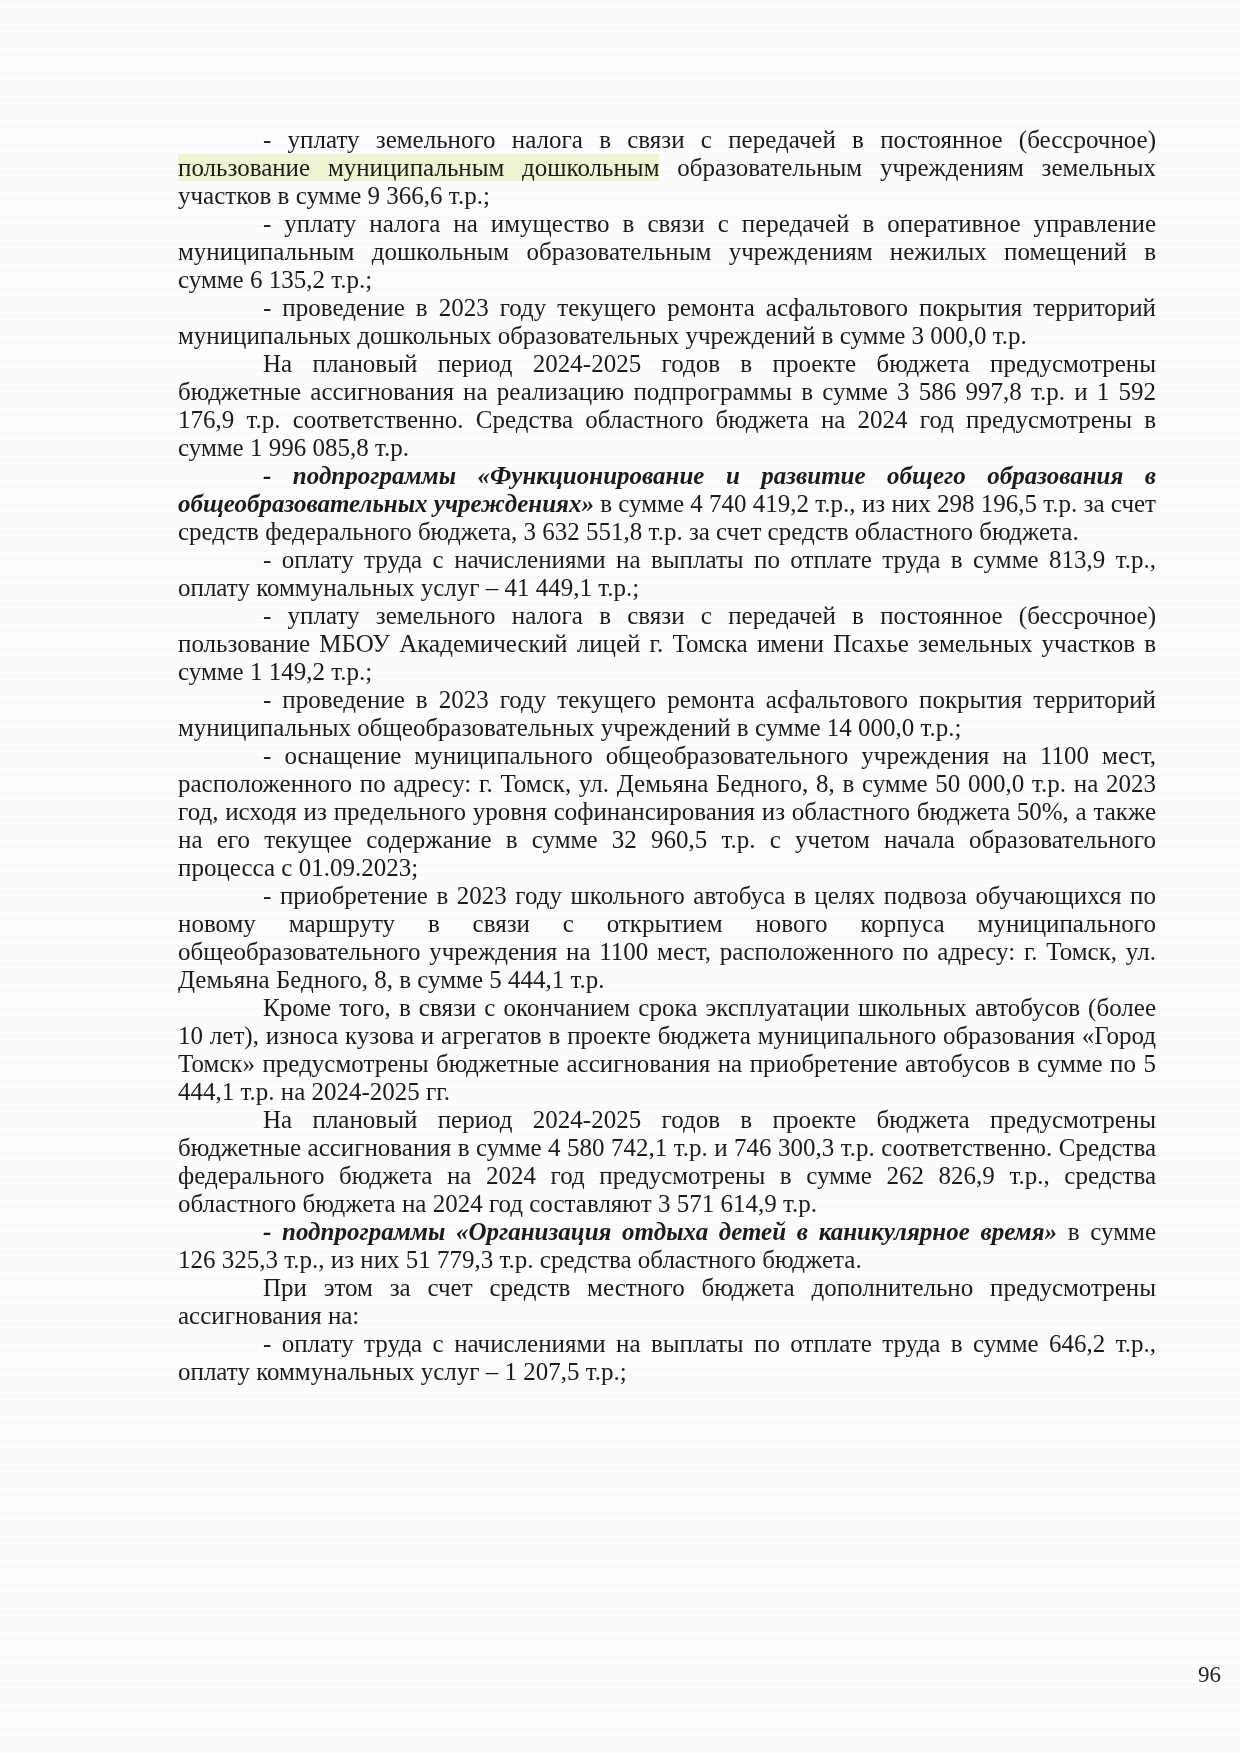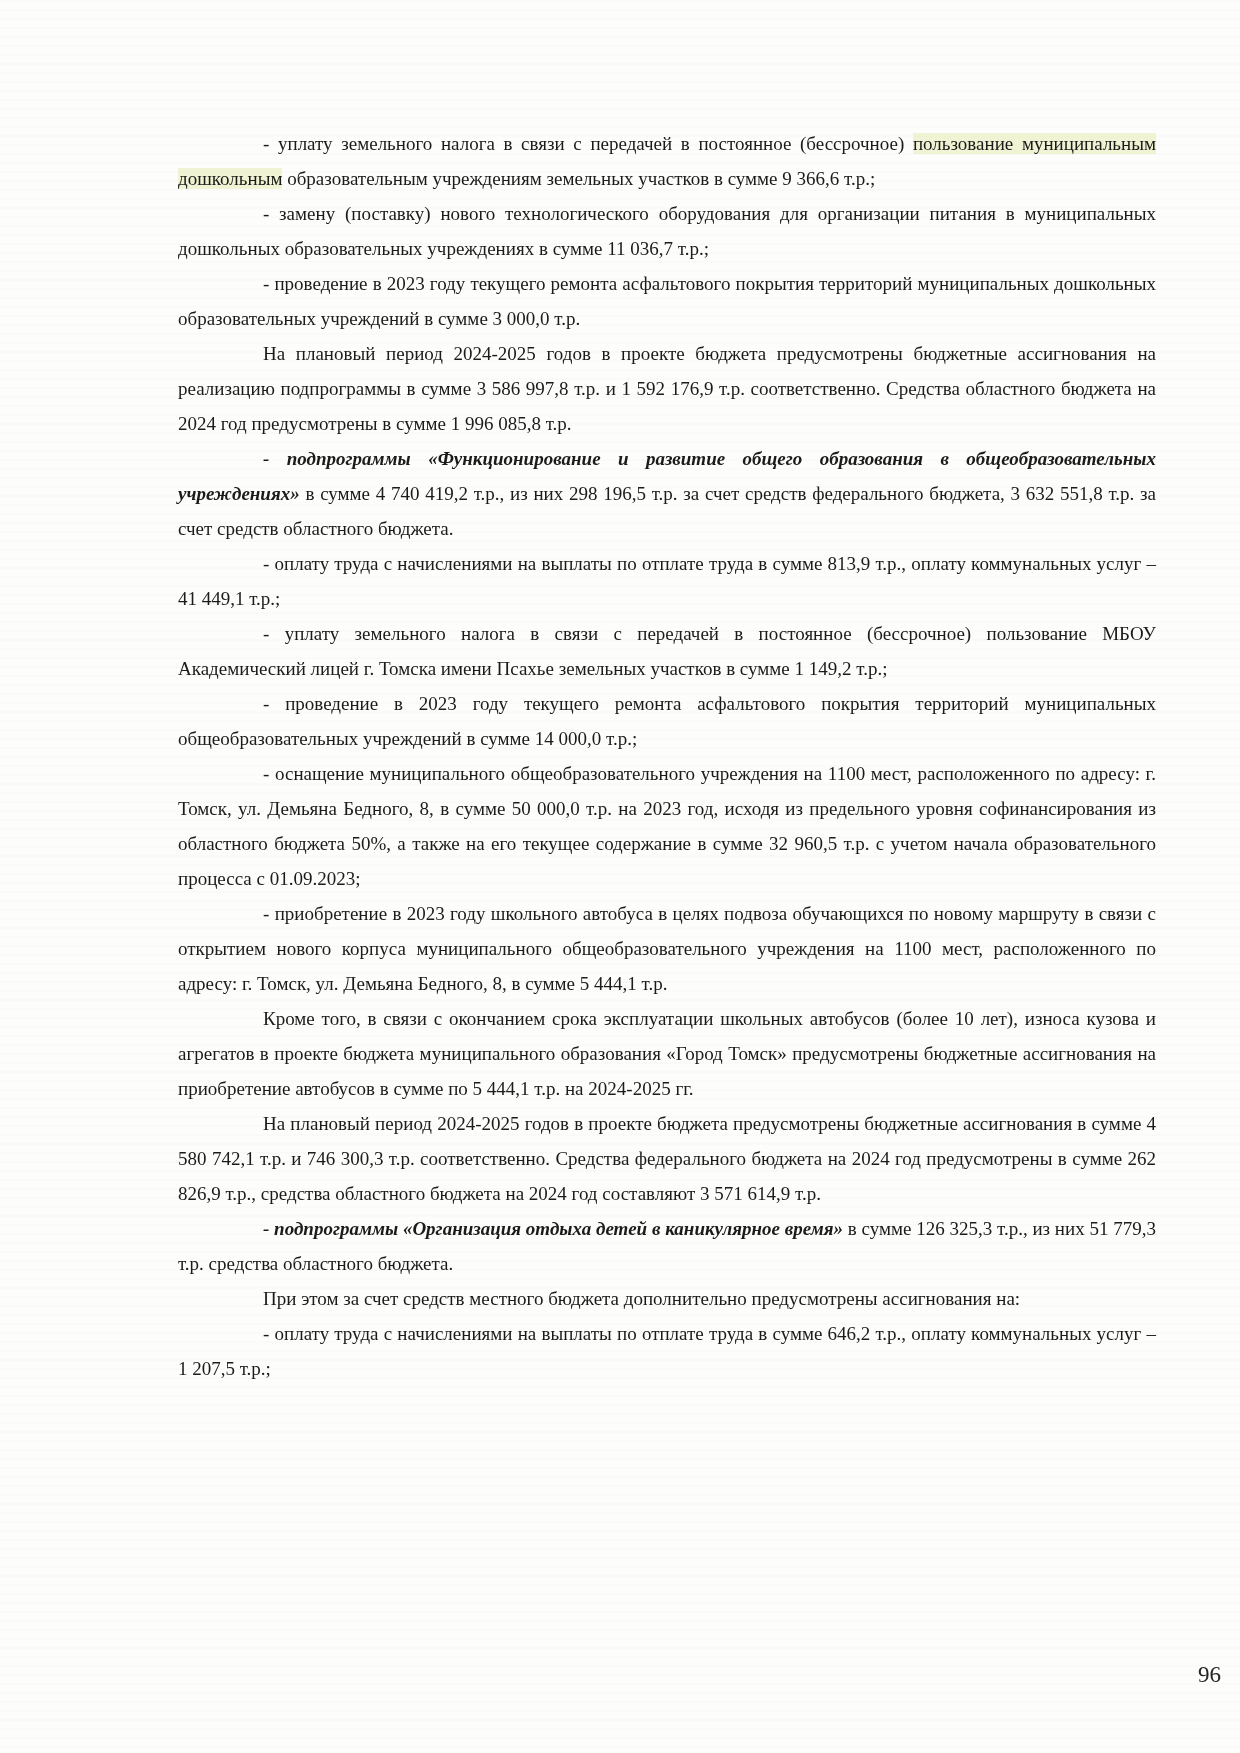--- a/index.html
+++ b/index.html
@@ -20,22 +20,22 @@
       #fdfdfc;
     overflow: hidden;
     font-family: "Liberation Serif", "DejaVu Serif", serif;
     color: #1b1b19;
   }
   .text-block {
     position: absolute;
     left: 178px;
     top: 126px;
     width: 978px;
-    font-size: 19px;
-    line-height: 35px;
+    font-size: 25px;
+    line-height: 28px;
     text-align: justify;
     text-rendering: optimizeLegibility;
   }
   .text-block p {
     margin: 0;
     padding: 0;
     text-indent: 85px;
   }
   .seg-n {
     font-weight: normal;
@@ -58,21 +58,21 @@
     font-size: 23px;
     color: #242422;
   }
 </style>
 </head>
 <body>
 
 <div class="page">
   <div class="text-block">
       <p><span class="seg-n">- уплату земельного налога в связи с передачей в постоянное (бессрочное) </span><span class="seg-tint">пользование муниципальным дошкольным</span><span class="seg-n"> образовательным учреждениям земельных участков в сумме 9 366,6 т.р.;</span></p>
-      <p><span class="seg-n">- замену (поставку) нового технологического оборудования для организации питания в муниципальных дошкольных образовательных учреждениях в сумме 11 036,7 т.р.;</span></p>
+      <p><span class="seg-n">- уплату налога на имущество в связи с передачей в оперативное управление муниципальным дошкольным образовательным учреждениям нежилых помещений в сумме 6 135,2 т.р.;</span></p>
       <p><span class="seg-n">- проведение в 2023 году текущего ремонта асфальтового покрытия территорий муниципальных дошкольных образовательных учреждений в сумме 3 000,0 т.р.</span></p>
       <p><span class="seg-n">На плановый период 2024-2025 годов в проекте бюджета предусмотрены бюджетные ассигнования на реализацию подпрограммы в сумме 3 586 997,8 т.р. и 1 592 176,9 т.р. соответственно. Средства областного бюджета на 2024 год предусмотрены в сумме 1 996 085,8 т.р.</span></p>
       <p><span class="seg-b">- подпрограммы «Функционирование и развитие общего образования в общеобразовательных учреждениях»</span><span class="seg-n"> в сумме 4 740 419,2 т.р., из них 298 196,5 т.р. за счет средств федерального бюджета, 3 632 551,8 т.р. за счет средств областного бюджета.</span></p>
       <p><span class="seg-n">- оплату труда с начислениями на выплаты по отплате труда в сумме 813,9 т.р., оплату коммунальных услуг – 41 449,1 т.р.;</span></p>
       <p><span class="seg-n">- уплату земельного налога в связи с передачей в постоянное (бессрочное) пользование МБОУ Академический лицей г. Томска имени Псахье земельных участков в сумме 1 149,2 т.р.;</span></p>
       <p><span class="seg-n">- проведение в 2023 году текущего ремонта асфальтового покрытия территорий муниципальных общеобразовательных учреждений в сумме 14 000,0 т.р.;</span></p>
       <p><span class="seg-n">- оснащение муниципального общеобразовательного учреждения на 1100 мест, расположенного по адресу: г. Томск, ул. Демьяна Бедного, 8, в сумме 50 000,0 т.р. на 2023 год, исходя из предельного уровня софинансирования из областного бюджета 50%, а также на его текущее содержание в сумме 32 960,5 т.р. с учетом начала образовательного процесса с 01.09.2023;</span></p>
       <p><span class="seg-n">- приобретение в 2023 году школьного автобуса в целях подвоза обучающихся по новому маршруту в связи с открытием нового корпуса муниципального общеобразовательного учреждения на 1100 мест, расположенного по адресу: г. Томск, ул. Демьяна Бедного, 8, в сумме 5 444,1 т.р.</span></p>
       <p><span class="seg-n">Кроме того, в связи с окончанием срока эксплуатации школьных автобусов (более 10 лет), износа кузова и агрегатов в проекте бюджета муниципального образования «Город Томск» предусмотрены бюджетные ассигнования на приобретение автобусов в сумме по 5 444,1 т.р. на 2024-2025 гг.</span></p>
       <p><span class="seg-n">На плановый период 2024-2025 годов в проекте бюджета предусмотрены бюджетные ассигнования в сумме 4 580 742,1 т.р. и 746 300,3 т.р. соответственно. Средства федерального бюджета на 2024 год предусмотрены в сумме 262 826,9 т.р., средства областного бюджета на 2024 год составляют 3 571 614,9 т.р.</span></p>

